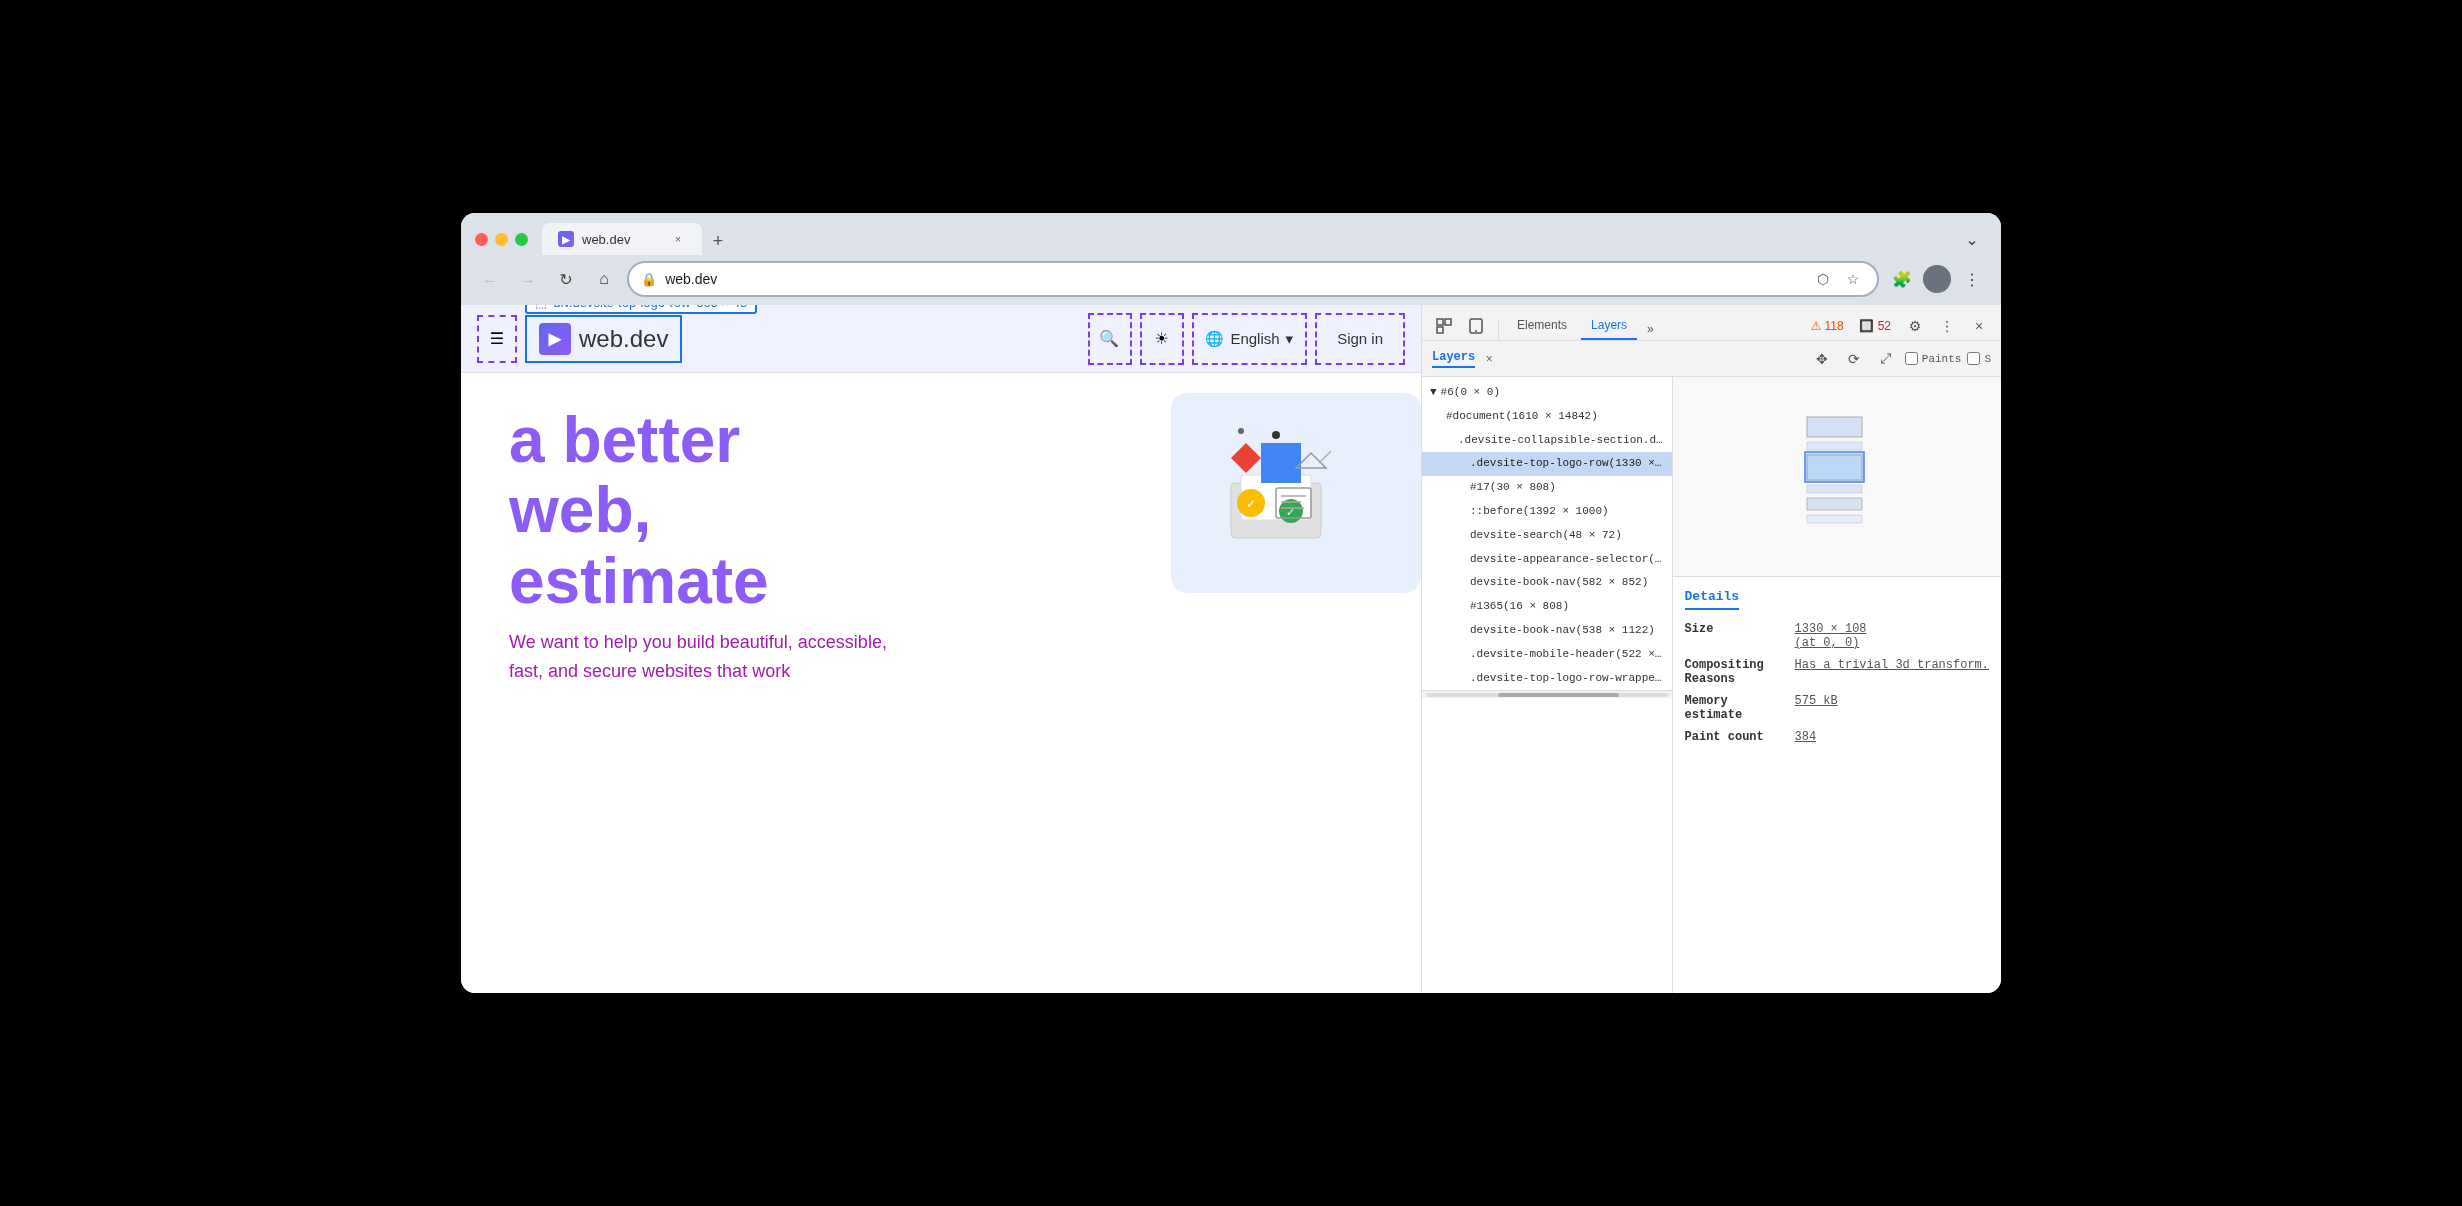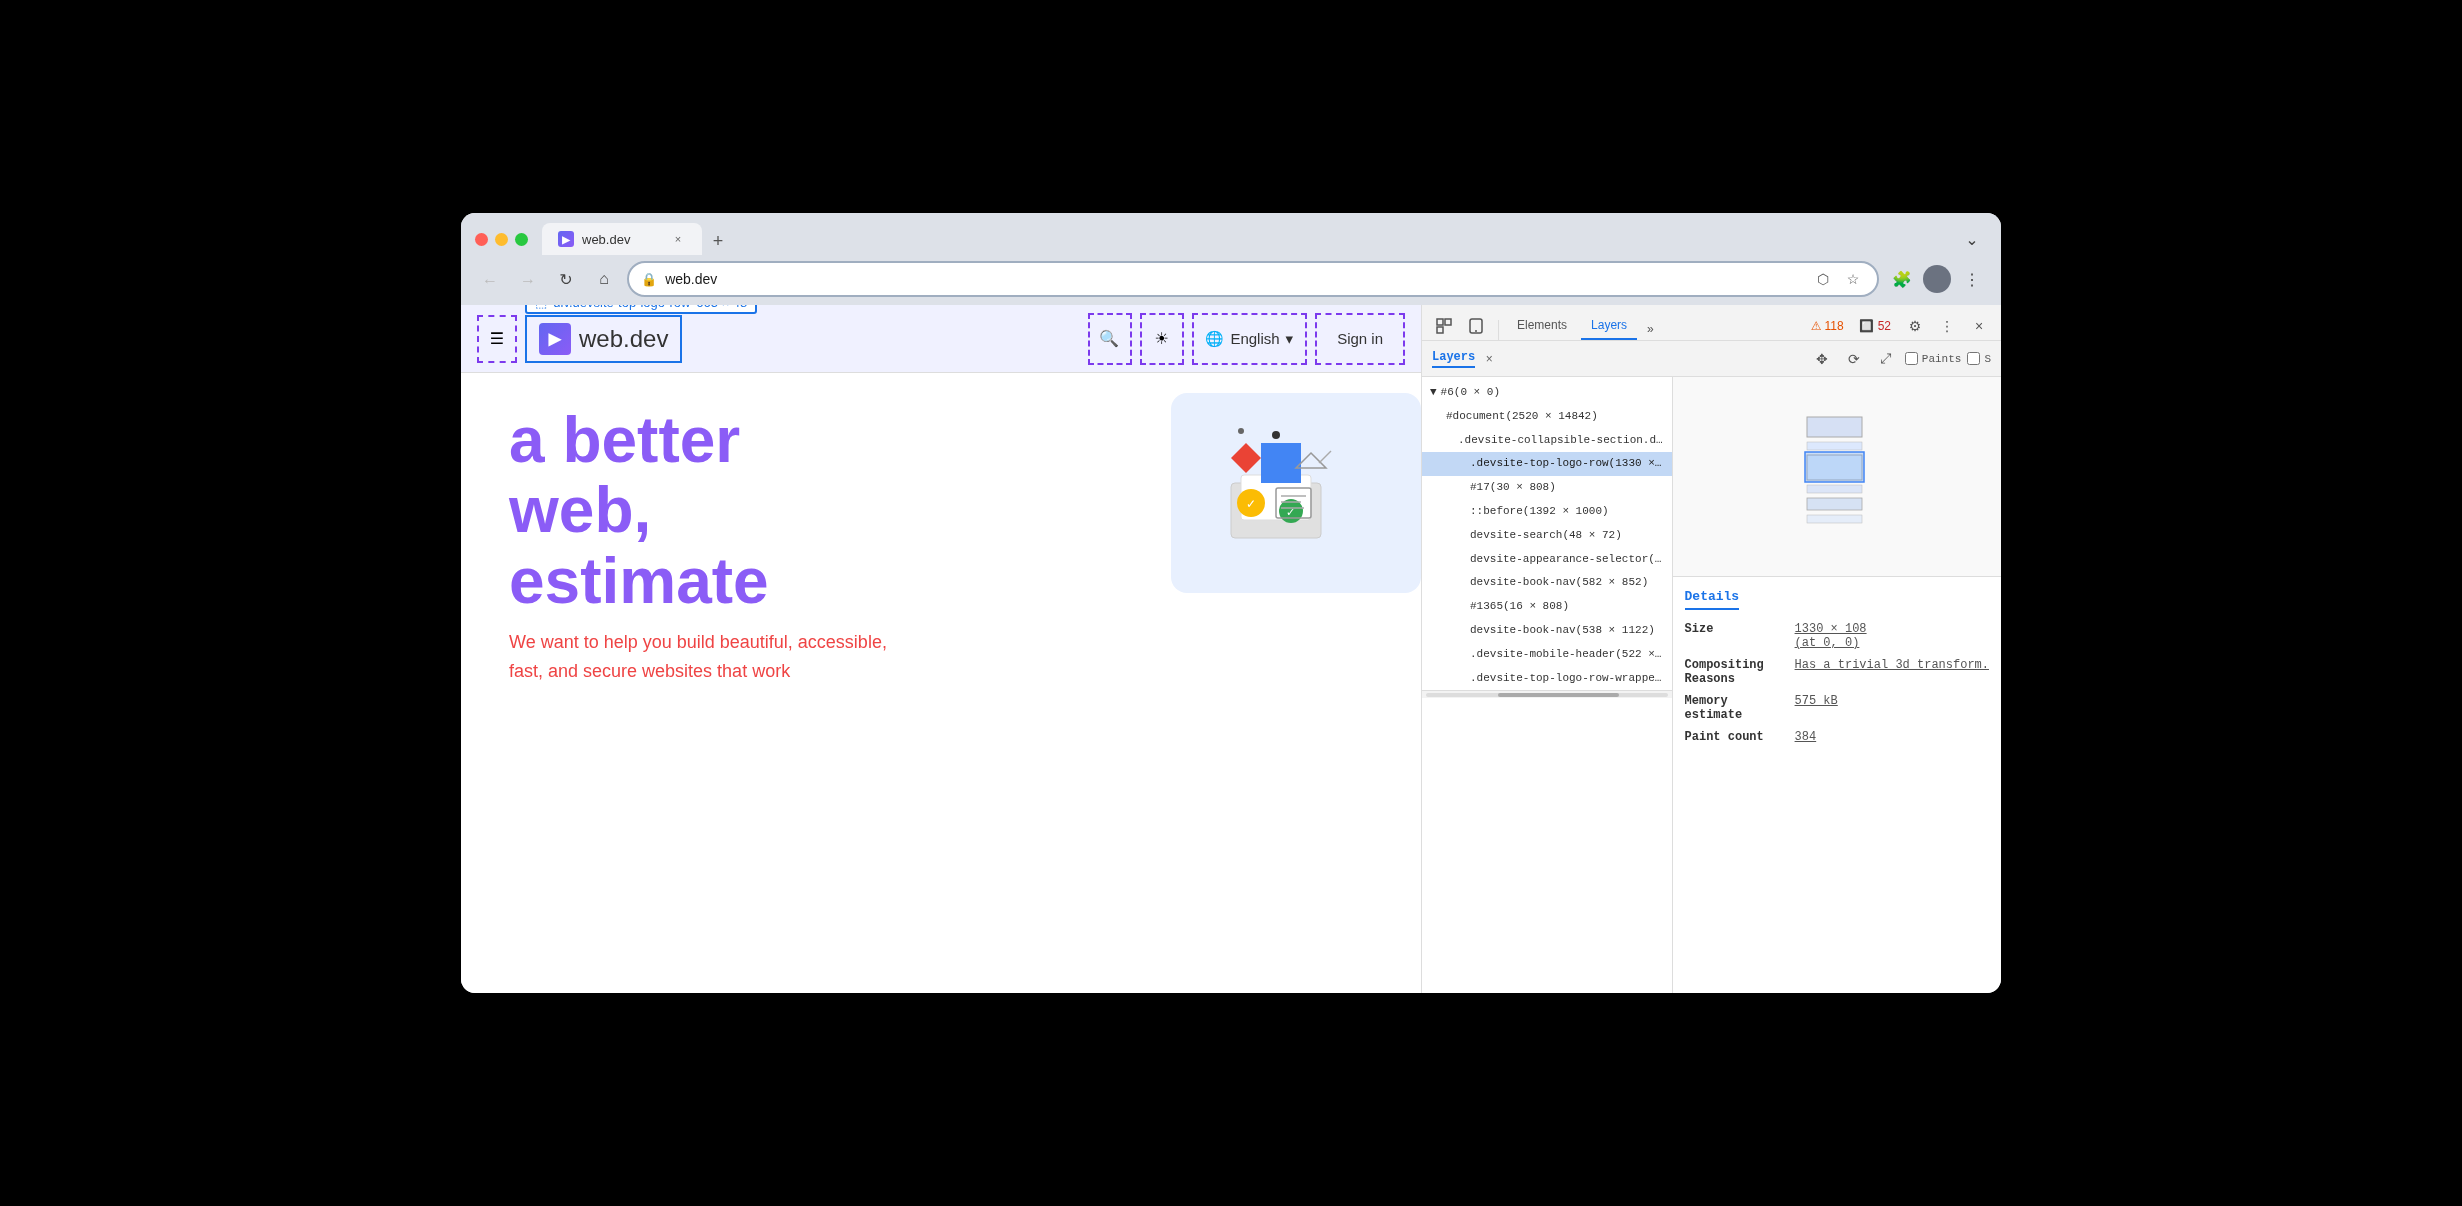--- a/index.html
+++ b/index.html
@@ -322,21 +322,21 @@
     .hero-headline {
       font-size: 64px;
       font-weight: 800;
       color: #8b5cf6;
       line-height: 1.1;
       margin-bottom: 12px;
     }
 
     .hero-subtitle {
       font-size: 18px;
-      color: #ef4444;
+      color: #a21caf;
       line-height: 1.6;
       max-width: 400px;
     }
 
     
     .devtools-panel {
       width: 580px;
       background: #fff;
       border-left: 1px solid #ddd;
       display: flex;
@@ -809,21 +809,21 @@
         </label>
       </div>
 
       <div class="devtools-body">
 
         <div class="layers-list">
           <div class="layer-item layer-root">
             <span>▼</span>
             <span>#6(0 × 0)</span>
           </div>
-          <div class="layer-item indent-1">#document(2520 × 14842)</div>
+          <div class="layer-item indent-1">#document(1610 × 14842)</div>
           <div class="layer-item indent-2">.devsite-collapsible-section.devsite-hea</div>
           <div class="layer-item indent-3 selected">.devsite-top-logo-row(1330 × 108)</div>
           <div class="layer-item indent-3">#17(30 × 808)</div>
           <div class="layer-item indent-3">::before(1392 × 1000)</div>
           <div class="layer-item indent-3">devsite-search(48 × 72)</div>
           <div class="layer-item indent-3">devsite-appearance-selector(72 × 72)</div>
           <div class="layer-item indent-3">devsite-book-nav(582 × 852)</div>
           <div class="layer-item indent-3">#1365(16 × 808)</div>
           <div class="layer-item indent-3">devsite-book-nav(538 × 1122)</div>
           <div class="layer-item indent-3">.devsite-mobile-header(522 × 108)</div>

